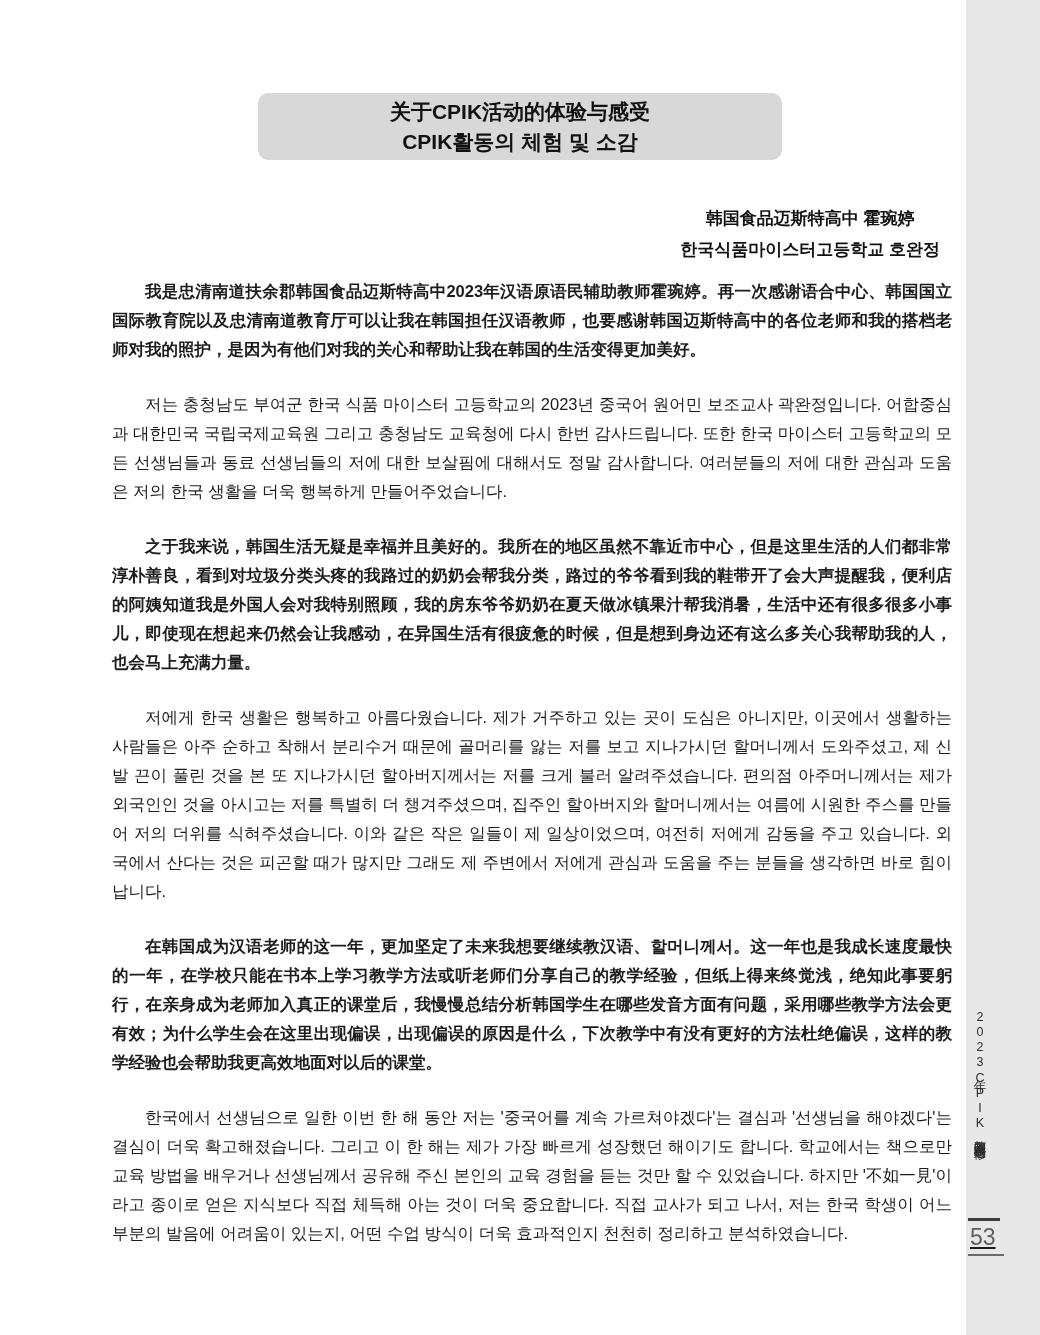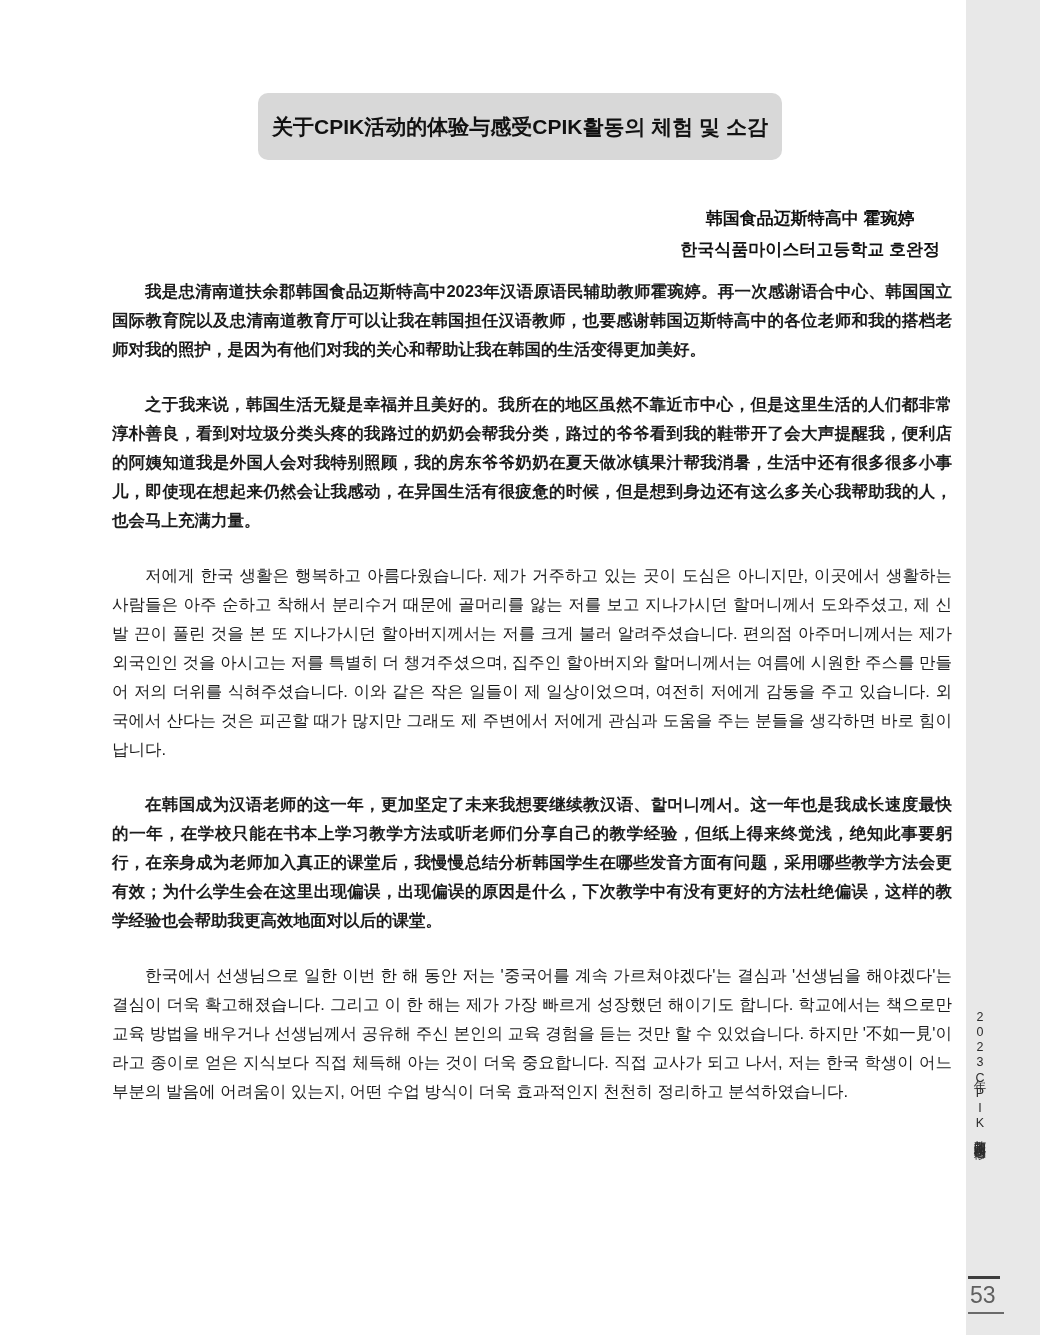--- a/index.html
+++ b/index.html
@@ -26,34 +26,35 @@
     position: absolute;
     left: 971px; top: 1010px;
     writing-mode: vertical-rl;
     text-orientation: upright;
     font-size: 12.5px;
     letter-spacing: 1px;
     color: #2b2b2b;
   }
   .pagenum-block {
     position: absolute;
-    left: 968px; top: 1276px;
+    left: 968px; top: 1218px;
     width: 40px;
+    text-decoration: underline;
   }
   .rule-top   { width: 32px; border-top: 3px solid #3d3d3d; }
   .pagenum    { font-size: 23px; color: #5f5f5f; margin: 3px 0 3px 2px; }
   .rule-bottom{ width: 36px; border-top: 2px solid #6a6a6a; }
 
   .title-box {
     position: absolute;
     left: 258px; top: 93px;
     width: 524px; height: 67px;
     background: #d8d8d8;
     border-radius: 10px;
-    display: flex; flex-direction: row;
+    display: flex; flex-direction: column;
     align-items: center; justify-content: center;
     font-weight: bold;
     font-size: 21px; line-height: 30px;
     color: #111111;
     text-align: center;
   }
   .byline {
     position: absolute;
     right: 100px; top: 203px;
     text-align: center;
@@ -85,20 +86,21 @@
     <div>CPIK활동의 체험 및 소감</div>
   </div>
 
   <div class="byline">
     <div>韩国食品迈斯特高中 霍琬婷</div>
     <div>한국식품마이스터고등학교 호완정</div>
   </div>
 
   <div class="body-text">
     <p class="lang-zh">我是忠清南道扶余郡韩国食品迈斯特高中2023年汉语原语民辅助教师霍琬婷。再一次感谢语合中心、韩国国立国际教育院以及忠清南道教育厅可以让我在韩国担任汉语教师，也要感谢韩国迈斯特高中的各位老师和我的搭档老师对我的照护，是因为有他们对我的关心和帮助让我在韩国的生活变得更加美好。</p>
+    <p class="lang-ko">저는 충청남도 부여군 한국 식품 마이스터 고등학교의 2023년 중국어 원어민 보조교사 곽완정입니다. 어합중심과 대한민국 국립국제교육원 그리고 충청남도 교육청에 다시 한번 감사드립니다. 또한 한국 마이스터 고등학교의 모든 선생님들과 동료 선생님들의 저에 대한 보살핌에 대해서도 정말 감사합니다. 여러분들의 저에 대한 관심과 도움은 저의 한국 생활을 더욱 행복하게 만들어주었습니다.</p>
     <p class="lang-zh">之于我来说，韩国生活无疑是幸福并且美好的。我所在的地区虽然不靠近市中心，但是这里生活的人们都非常淳朴善良，看到对垃圾分类头疼的我路过的奶奶会帮我分类，路过的爷爷看到我的鞋带开了会大声提醒我，便利店的阿姨知道我是外国人会对我特别照顾，我的房东爷爷奶奶在夏天做冰镇果汁帮我消暑，生活中还有很多很多小事儿，即使现在想起来仍然会让我感动，在异国生活有很疲惫的时候，但是想到身边还有这么多关心我帮助我的人，也会马上充满力量。</p>
     <p class="lang-ko">저에게 한국 생활은 행복하고 아름다웠습니다. 제가 거주하고 있는 곳이 도심은 아니지만, 이곳에서 생활하는 사람들은 아주 순하고 착해서 분리수거 때문에 골머리를 앓는 저를 보고 지나가시던 할머니께서 도와주셨고, 제 신발 끈이 풀린 것을 본 또 지나가시던 할아버지께서는 저를 크게 불러 알려주셨습니다. 편의점 아주머니께서는 제가 외국인인 것을 아시고는 저를 특별히 더 챙겨주셨으며, 집주인 할아버지와 할머니께서는 여름에 시원한 주스를 만들어 저의 더위를 식혀주셨습니다. 이와 같은 작은 일들이 제 일상이었으며, 여전히 저에게 감동을 주고 있습니다. 외국에서 산다는 것은 피곤할 때가 많지만 그래도 제 주변에서 저에게 관심과 도움을 주는 분들을 생각하면 바로 힘이 납니다.</p>
     <p class="lang-zh">在韩国成为汉语老师的这一年，更加坚定了未来我想要继续教汉语、할머니께서。这一年也是我成长速度最快的一年，在学校只能在书本上学习教学方法或听老师们分享自己的教学经验，但纸上得来终觉浅，绝知此事要躬行，在亲身成为老师加入真正的课堂后，我慢慢总结分析韩国学生在哪些发音方面有问题，采用哪些教学方法会更有效；为什么学生会在这里出现偏误，出现偏误的原因是什么，下次教学中有没有更好的方法杜绝偏误，这样的教学经验也会帮助我更高效地面对以后的课堂。</p>
     <p class="lang-ko">한국에서 선생님으로 일한 이번 한 해 동안 저는 '중국어를 계속 가르쳐야겠다'는 결심과 '선생님을 해야겠다'는 결심이 더욱 확고해졌습니다. 그리고 이 한 해는 제가 가장 빠르게 성장했던 해이기도 합니다. 학교에서는 책으로만 교육 방법을 배우거나 선생님께서 공유해 주신 본인의 교육 경험을 듣는 것만 할 수 있었습니다. 하지만 '不如一見'이라고 종이로 얻은 지식보다 직접 체득해 아는 것이 더욱 중요합니다. 직접 교사가 되고 나서, 저는 한국 학생이 어느 부분의 발음에 어려움이 있는지, 어떤 수업 방식이 더욱 효과적인지 천천히 정리하고 분석하였습니다.</p>
   </div>
 
   <div class="vertical-caption">2023年CPIK教师回国欢送研修</div>
 
   <div class="pagenum-block">
     <div class="rule-top"></div>

